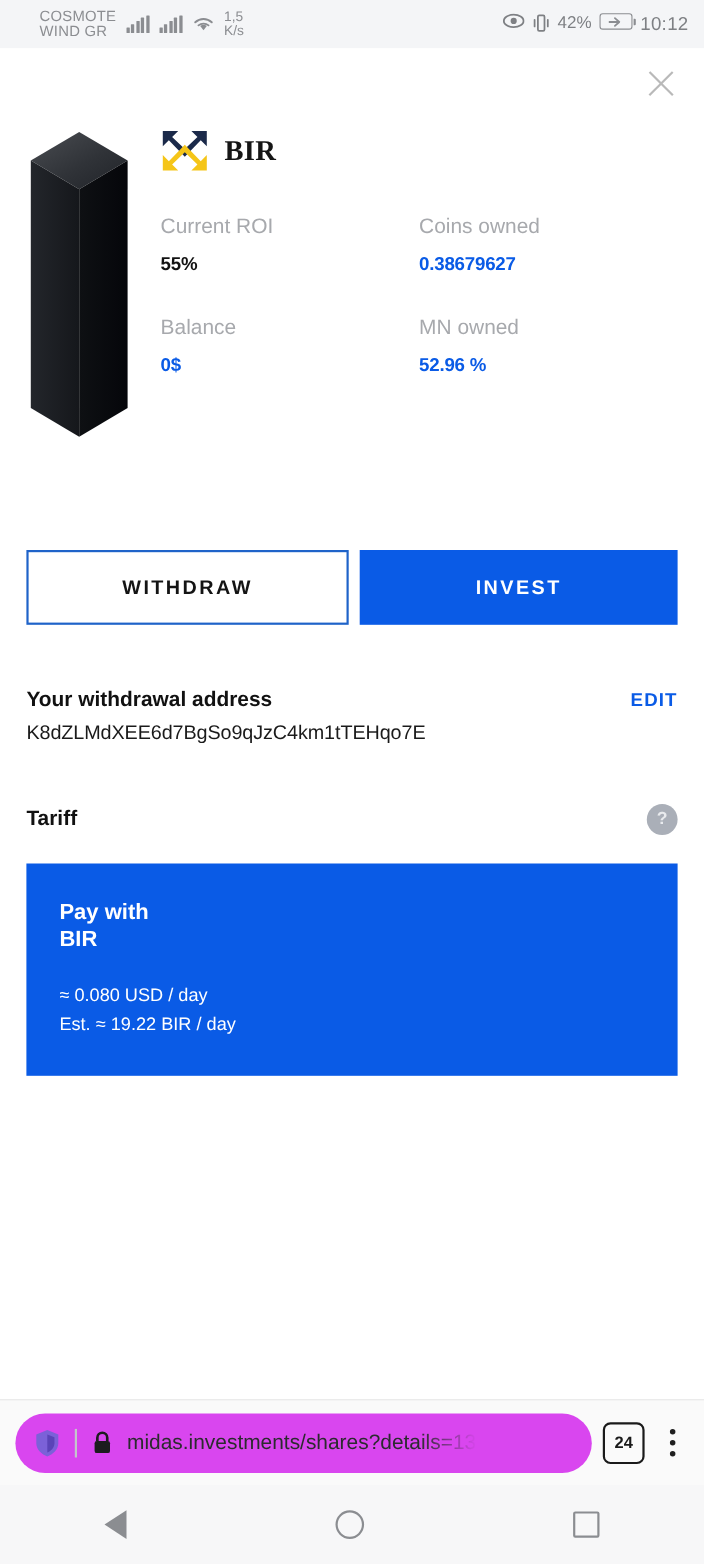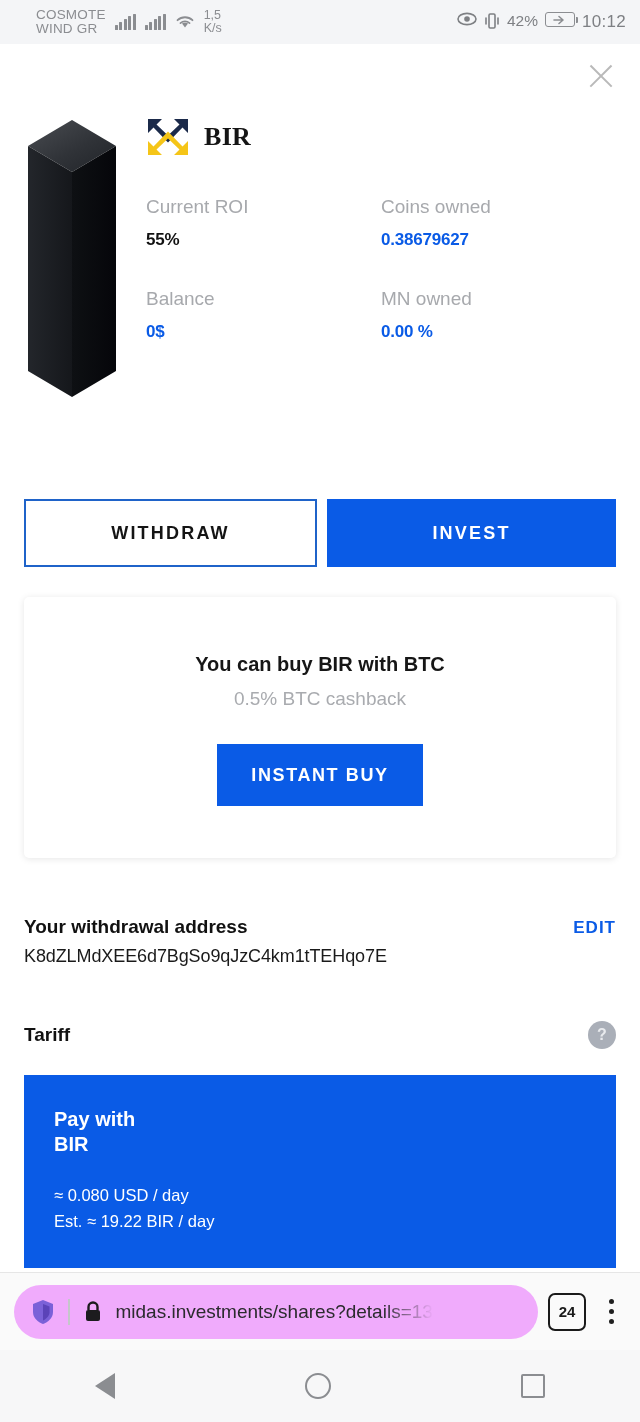--- a/index.html
+++ b/index.html
@@ -106,21 +106,21 @@
   .tariff-pay { font-size: 20px; font-weight: bold; line-height: 1.25; }
   .tariff-rate { margin-top: 26px; font-size: 16.5px; line-height: 1.55; font-weight: 400; }
 
   
   .browser {
     position: absolute; left: 0; bottom: 72px; width: 640px; height: 78px;
     background: #fafafa; border-top: 1px solid #e6e6e6;
     display: flex; align-items: center; padding: 0 14px; gap: 10px;
   }
   .omnibox {
-    flex: 1; height: 54px; background: #f0abfc; border-radius: 28px;
+    flex: 1; height: 54px; background: #d946ef; border-radius: 28px;
     display: flex; align-items: center; padding: 0 16px; gap: 12px; overflow: hidden;
   }
   .sep { width: 1.5px; height: 26px; background: #c4c6ca; }
   .url {
     font-size: 19px; color: #2b2b2e; white-space: nowrap; overflow: hidden;
     -webkit-mask-image: linear-gradient(to right, #000 84%, transparent 100%);
             mask-image: linear-gradient(to right, #000 84%, transparent 100%);
   }
   .tabs-btn {
     width: 38px; height: 38px; border: 2.6px solid #1a1a1a; border-radius: 7px;
@@ -241,36 +241,31 @@
           <div>
             <div class="stat-label">Coins owned</div>
             <div class="stat-value v-blue">0.38679627</div>
           </div>
           <div>
             <div class="stat-label">Balance</div>
             <div class="stat-value v-blue">0$</div>
           </div>
           <div>
             <div class="stat-label">MN owned</div>
-            <div class="stat-value v-blue">0.00 %</div>
+            <div class="stat-value v-blue">52.96 %</div>
           </div>
         </div>
       </div>
     </div>
 
     <div class="actions">
       <div class="btn btn-outline">WITHDRAW</div>
       <div class="btn btn-primary">INVEST</div>
     </div>
 
-    <div class="buy-card">
-      <div class="buy-title">You can buy BIR with BTC</div>
-      <div class="buy-sub">0.5% BTC cashback</div>
-      <div class="buy-btn">INSTANT BUY</div>
-    </div>
 
     <div class="addr-block">
       <div class="addr-head">
         <span class="addr-title">Your withdrawal address</span>
         <span class="addr-edit">EDIT</span>
       </div>
       <div class="addr-value">K8dZLMdXEE6d7BgSo9qJzC4km1tTEHqo7E</div>
     </div>
 
     <div class="tariff-head">

